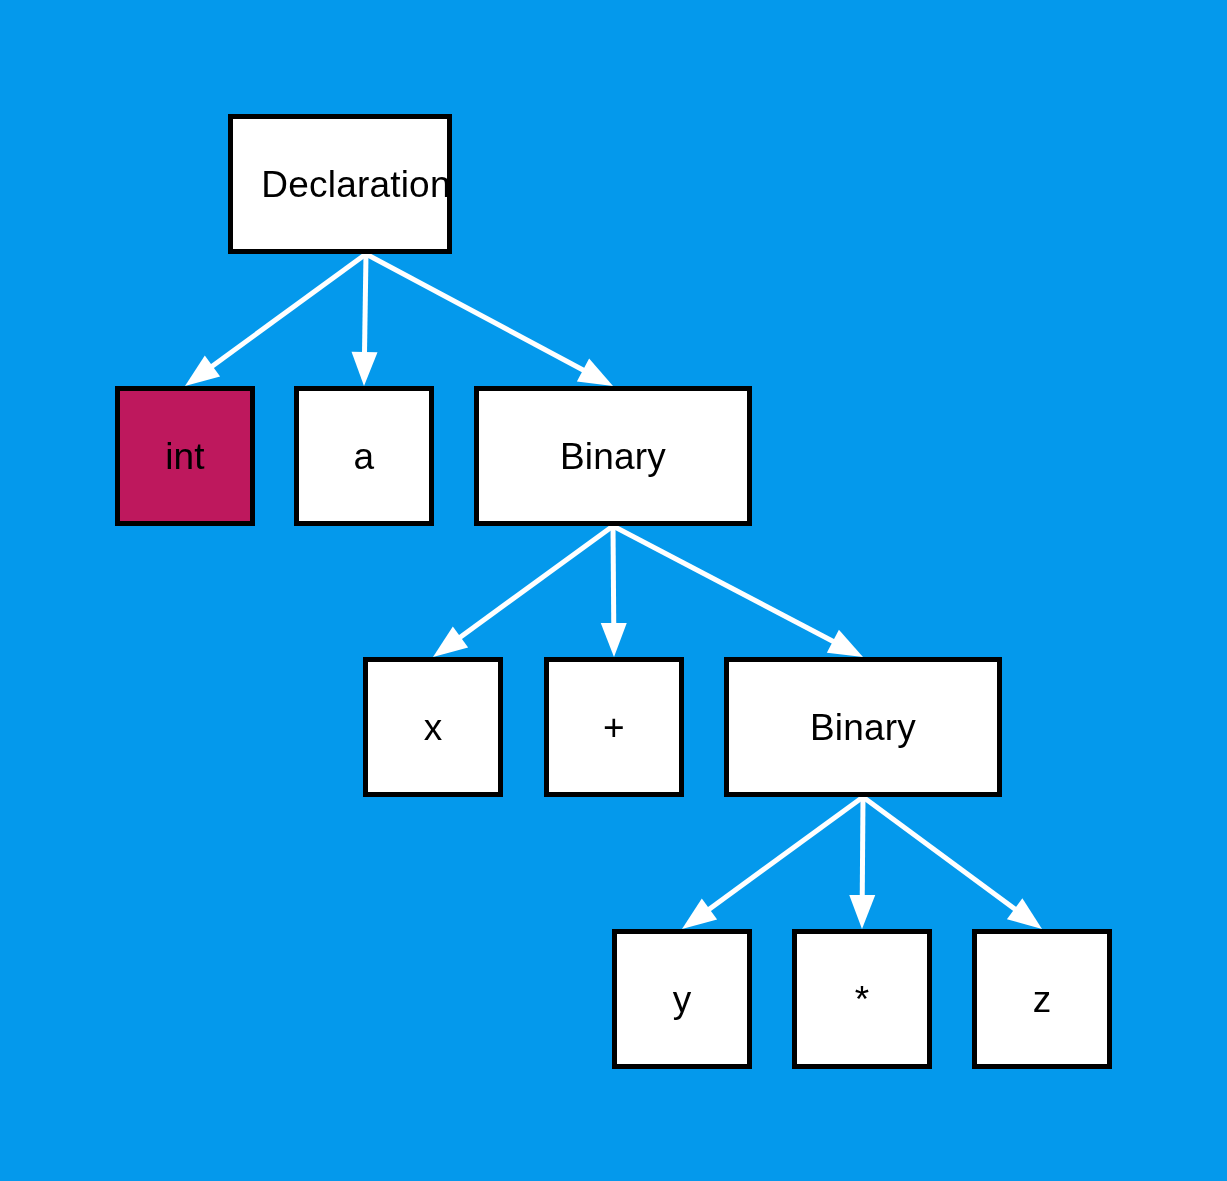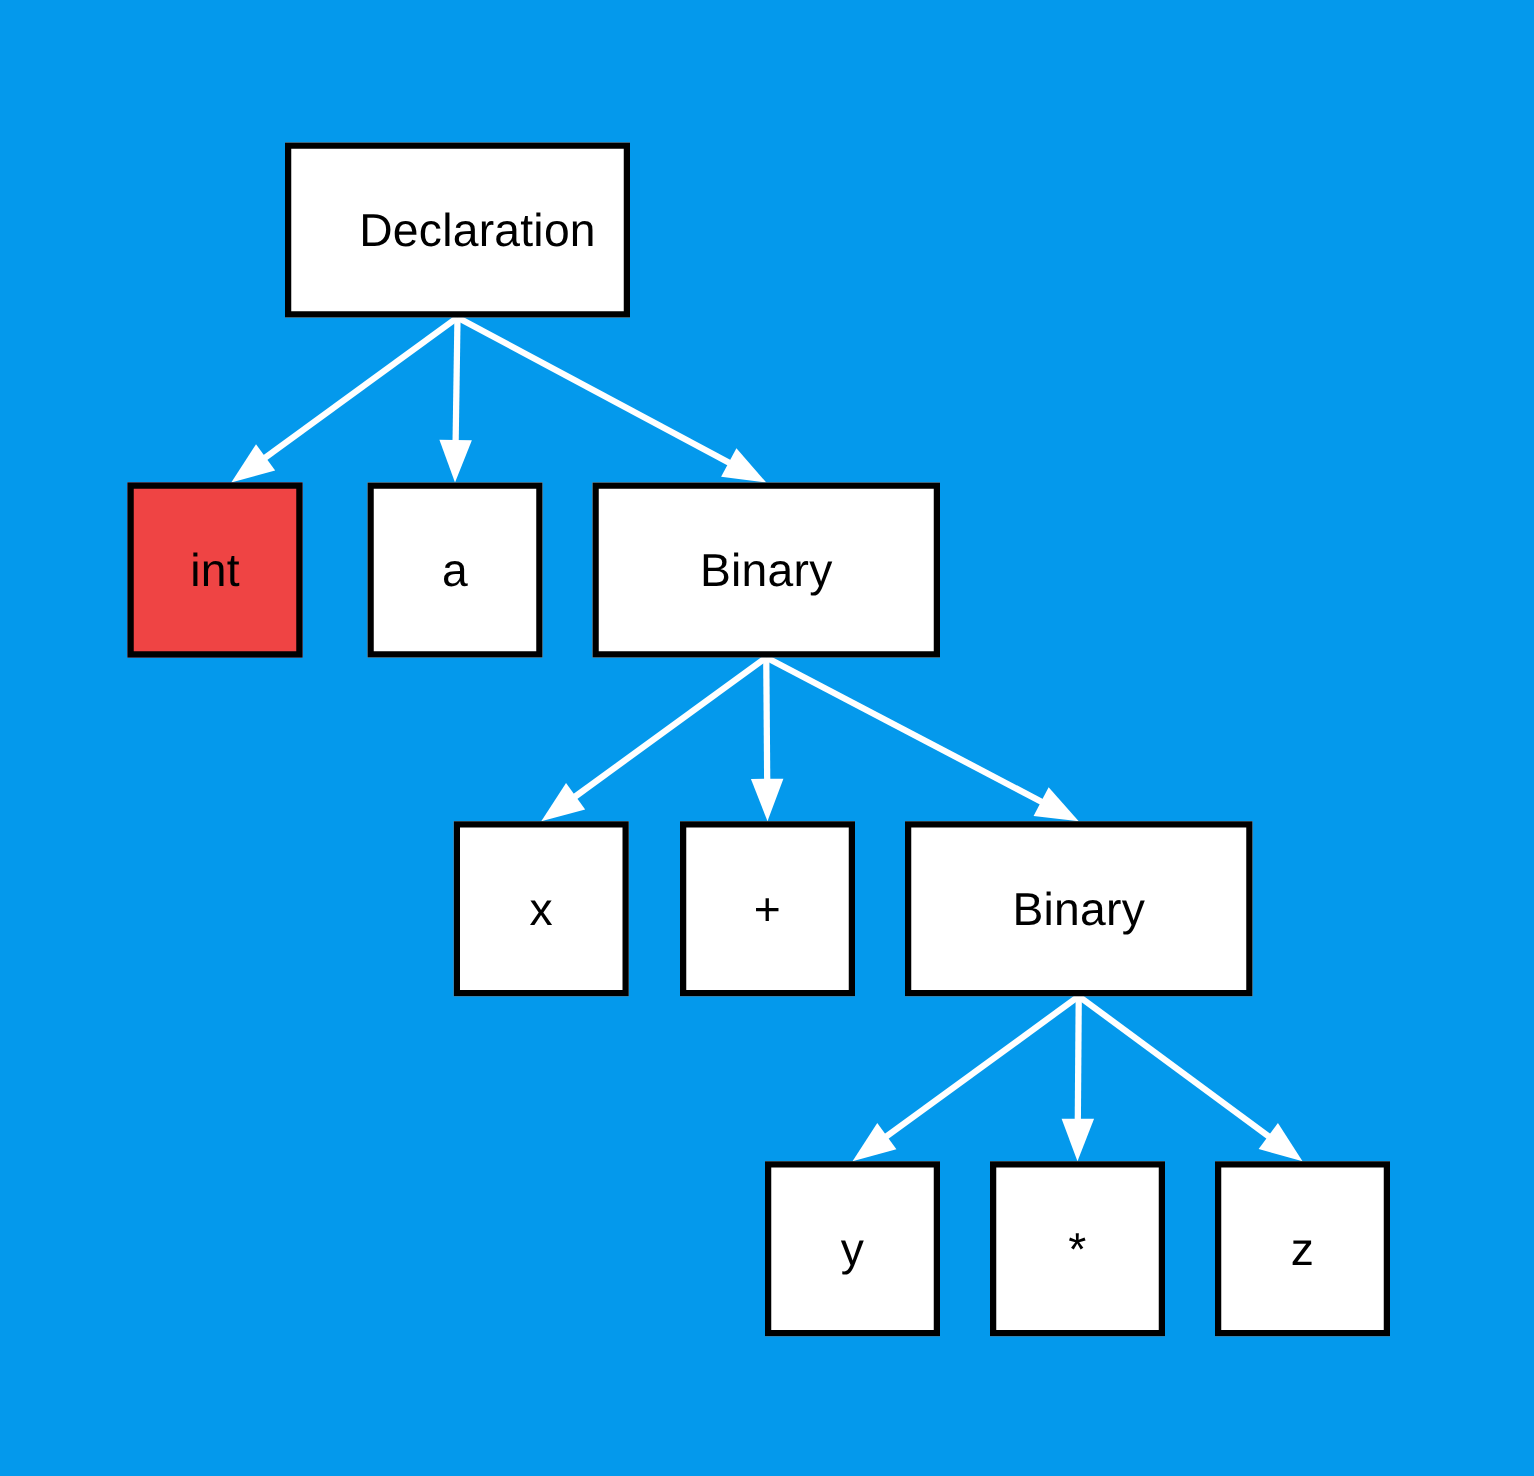--- a/index.html
+++ b/index.html
@@ -82,24 +82,24 @@
       <g>
         <line x1="863" y1="797" x2="862.1969640449604" y2="903.0007460652234" stroke="#ffffff" stroke-width="5"></line>
         <polygon points="862,929 849.2579413990984,894.9024936012736 875.257195333875,895.099457646234" fill="#ffffff"></polygon>
       </g>
       <g>
         <line x1="863" y1="797" x2="1021.0744263623892" y2="913.5688507253373" stroke="#ffffff" stroke-width="5"></line>
         <polygon points="1042,929 1006.9202136827159,919.2835916134771 1022.3513629573788,898.3580179758663" fill="#ffffff"></polygon>
       </g>
     </svg>
   <div id="nodes">
-      <div class="node" style="left: 228px; top: 114px; width: 276px; height: 140px; background: rgb(255, 255, 255); border-color: rgb(0, 0, 0); padding-left: 32px;">
+      <div class="node" style="left: 228px; top: 114px; width: 224px; height: 140px; background: rgb(255, 255, 255); border-color: rgb(0, 0, 0); padding-left: 32px;">
         <span class="node-label">Declaration</span>
       </div>
-      <div class="node" style="left: 102px; top: 386px; width: 140px; height: 140px; background: #ef4444; border-color: rgb(0, 0, 0);">
+      <div class="node" style="left: 115px; top: 386px; width: 140px; height: 140px; background: #be185d; border-color: rgb(0, 0, 0);">
         <span class="node-label">int</span>
       </div>
       <div class="node" style="left: 294px; top: 386px; width: 140px; height: 140px; background: rgb(255, 255, 255); border-color: rgb(0, 0, 0);">
         <span class="node-label">a</span>
       </div>
       <div class="node" style="left: 474px; top: 386px; width: 278px; height: 140px; background: rgb(255, 255, 255); border-color: rgb(0, 0, 0);">
         <span class="node-label">Binary</span>
       </div>
       <div class="node" style="left: 363px; top: 657px; width: 140px; height: 140px; background: rgb(255, 255, 255); border-color: rgb(0, 0, 0);">
         <span class="node-label">x</span>

